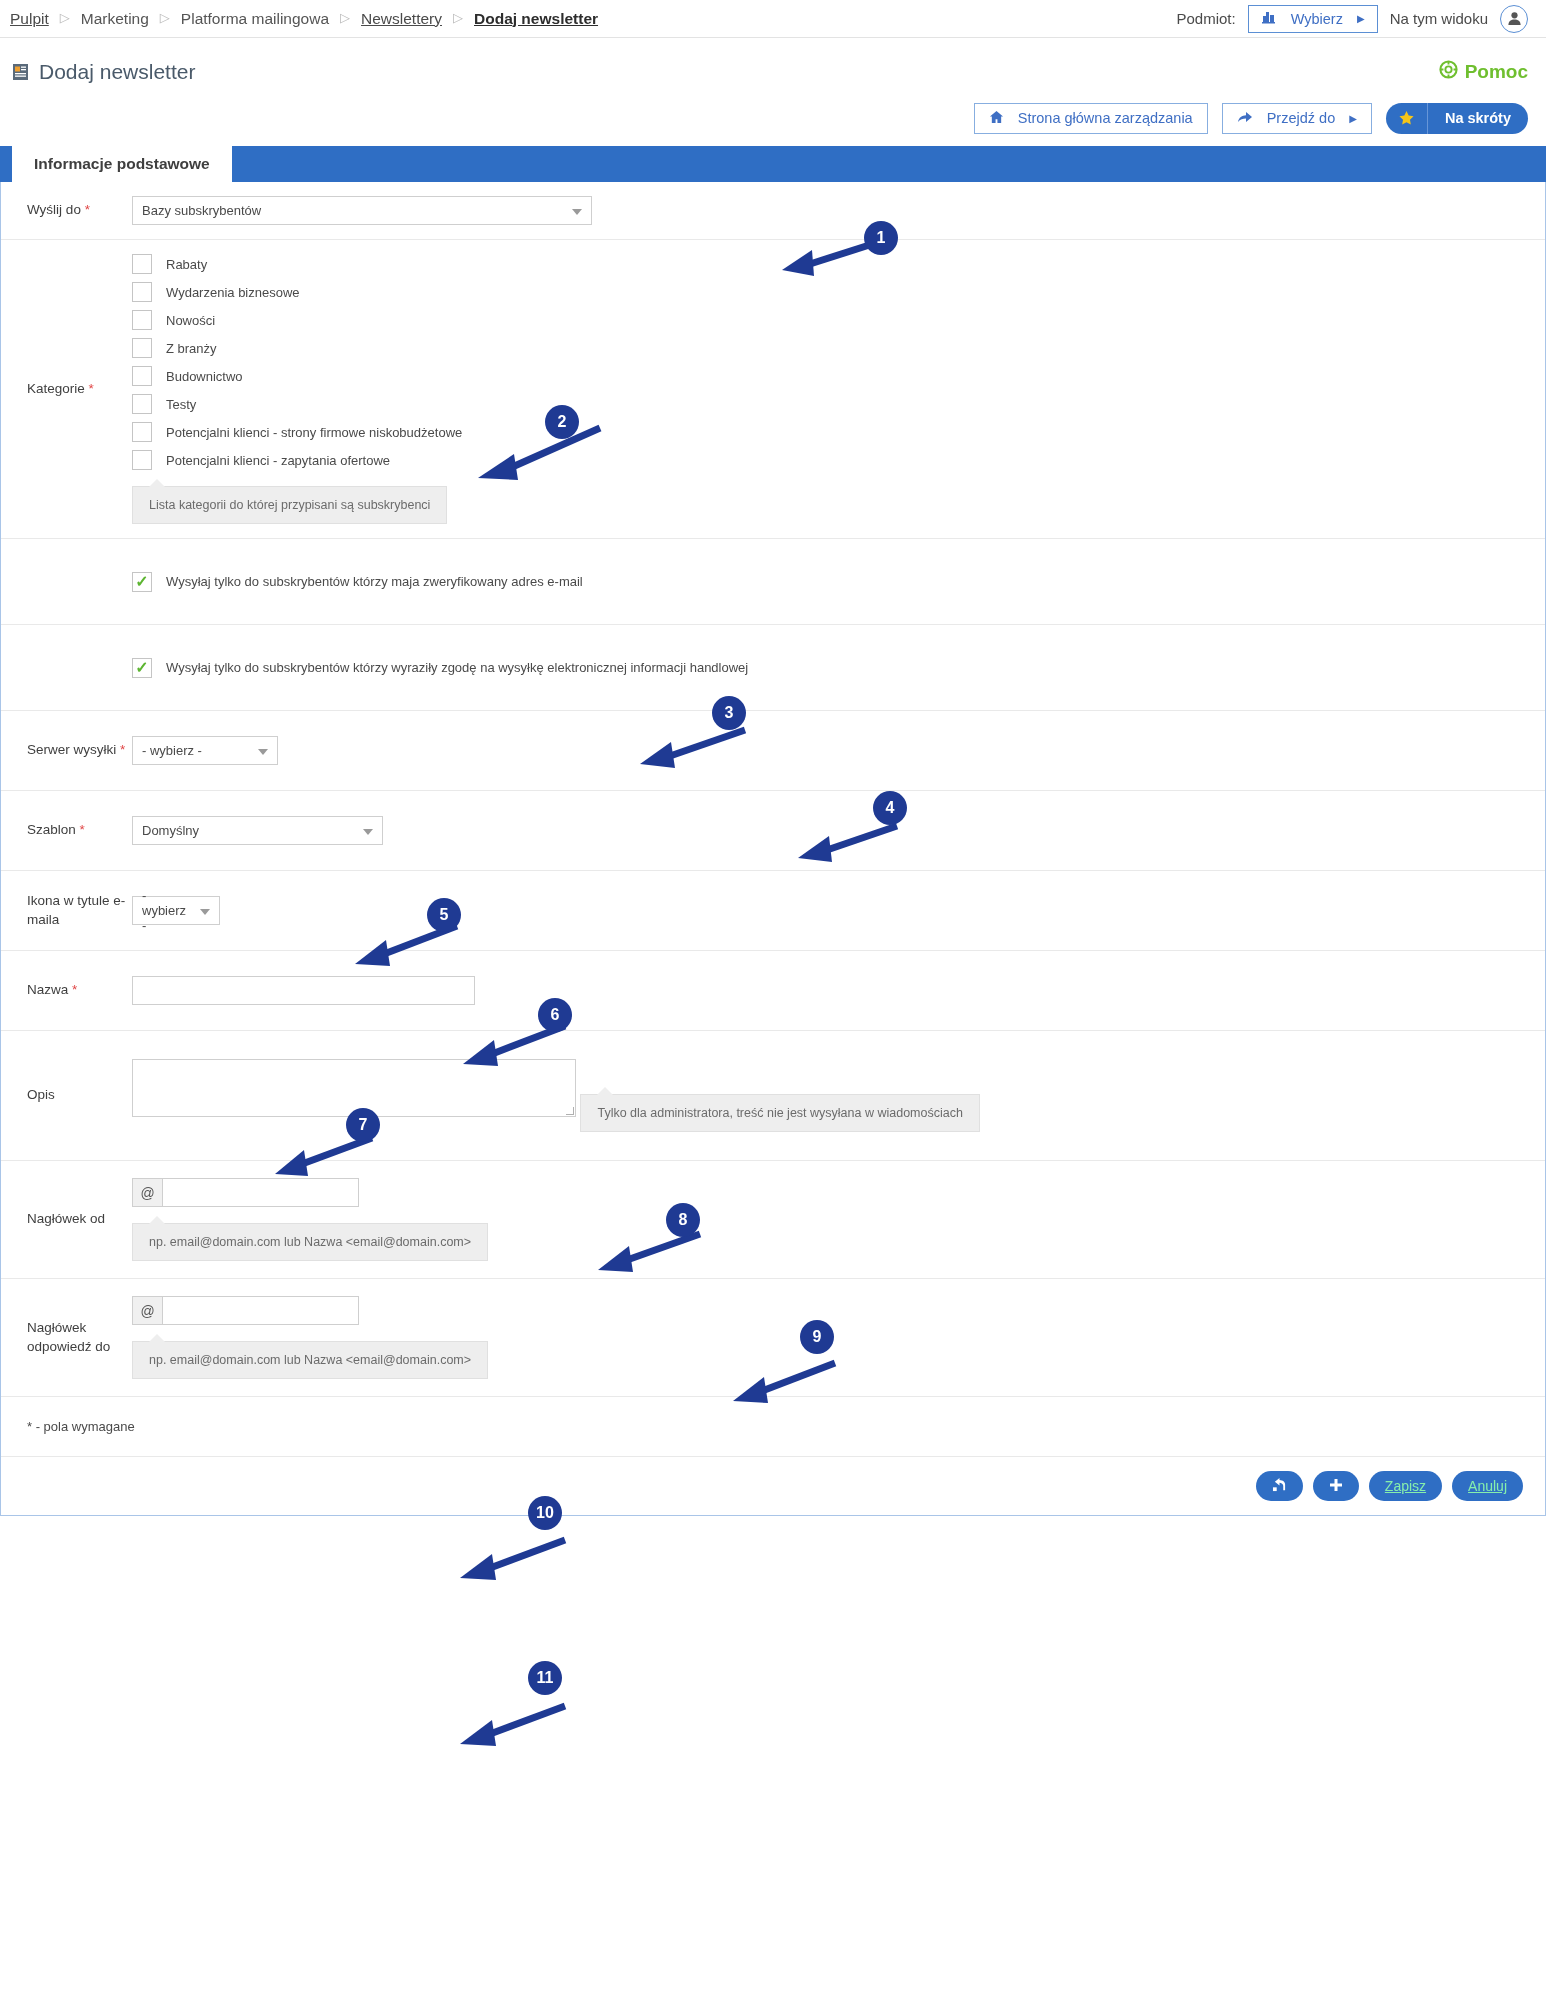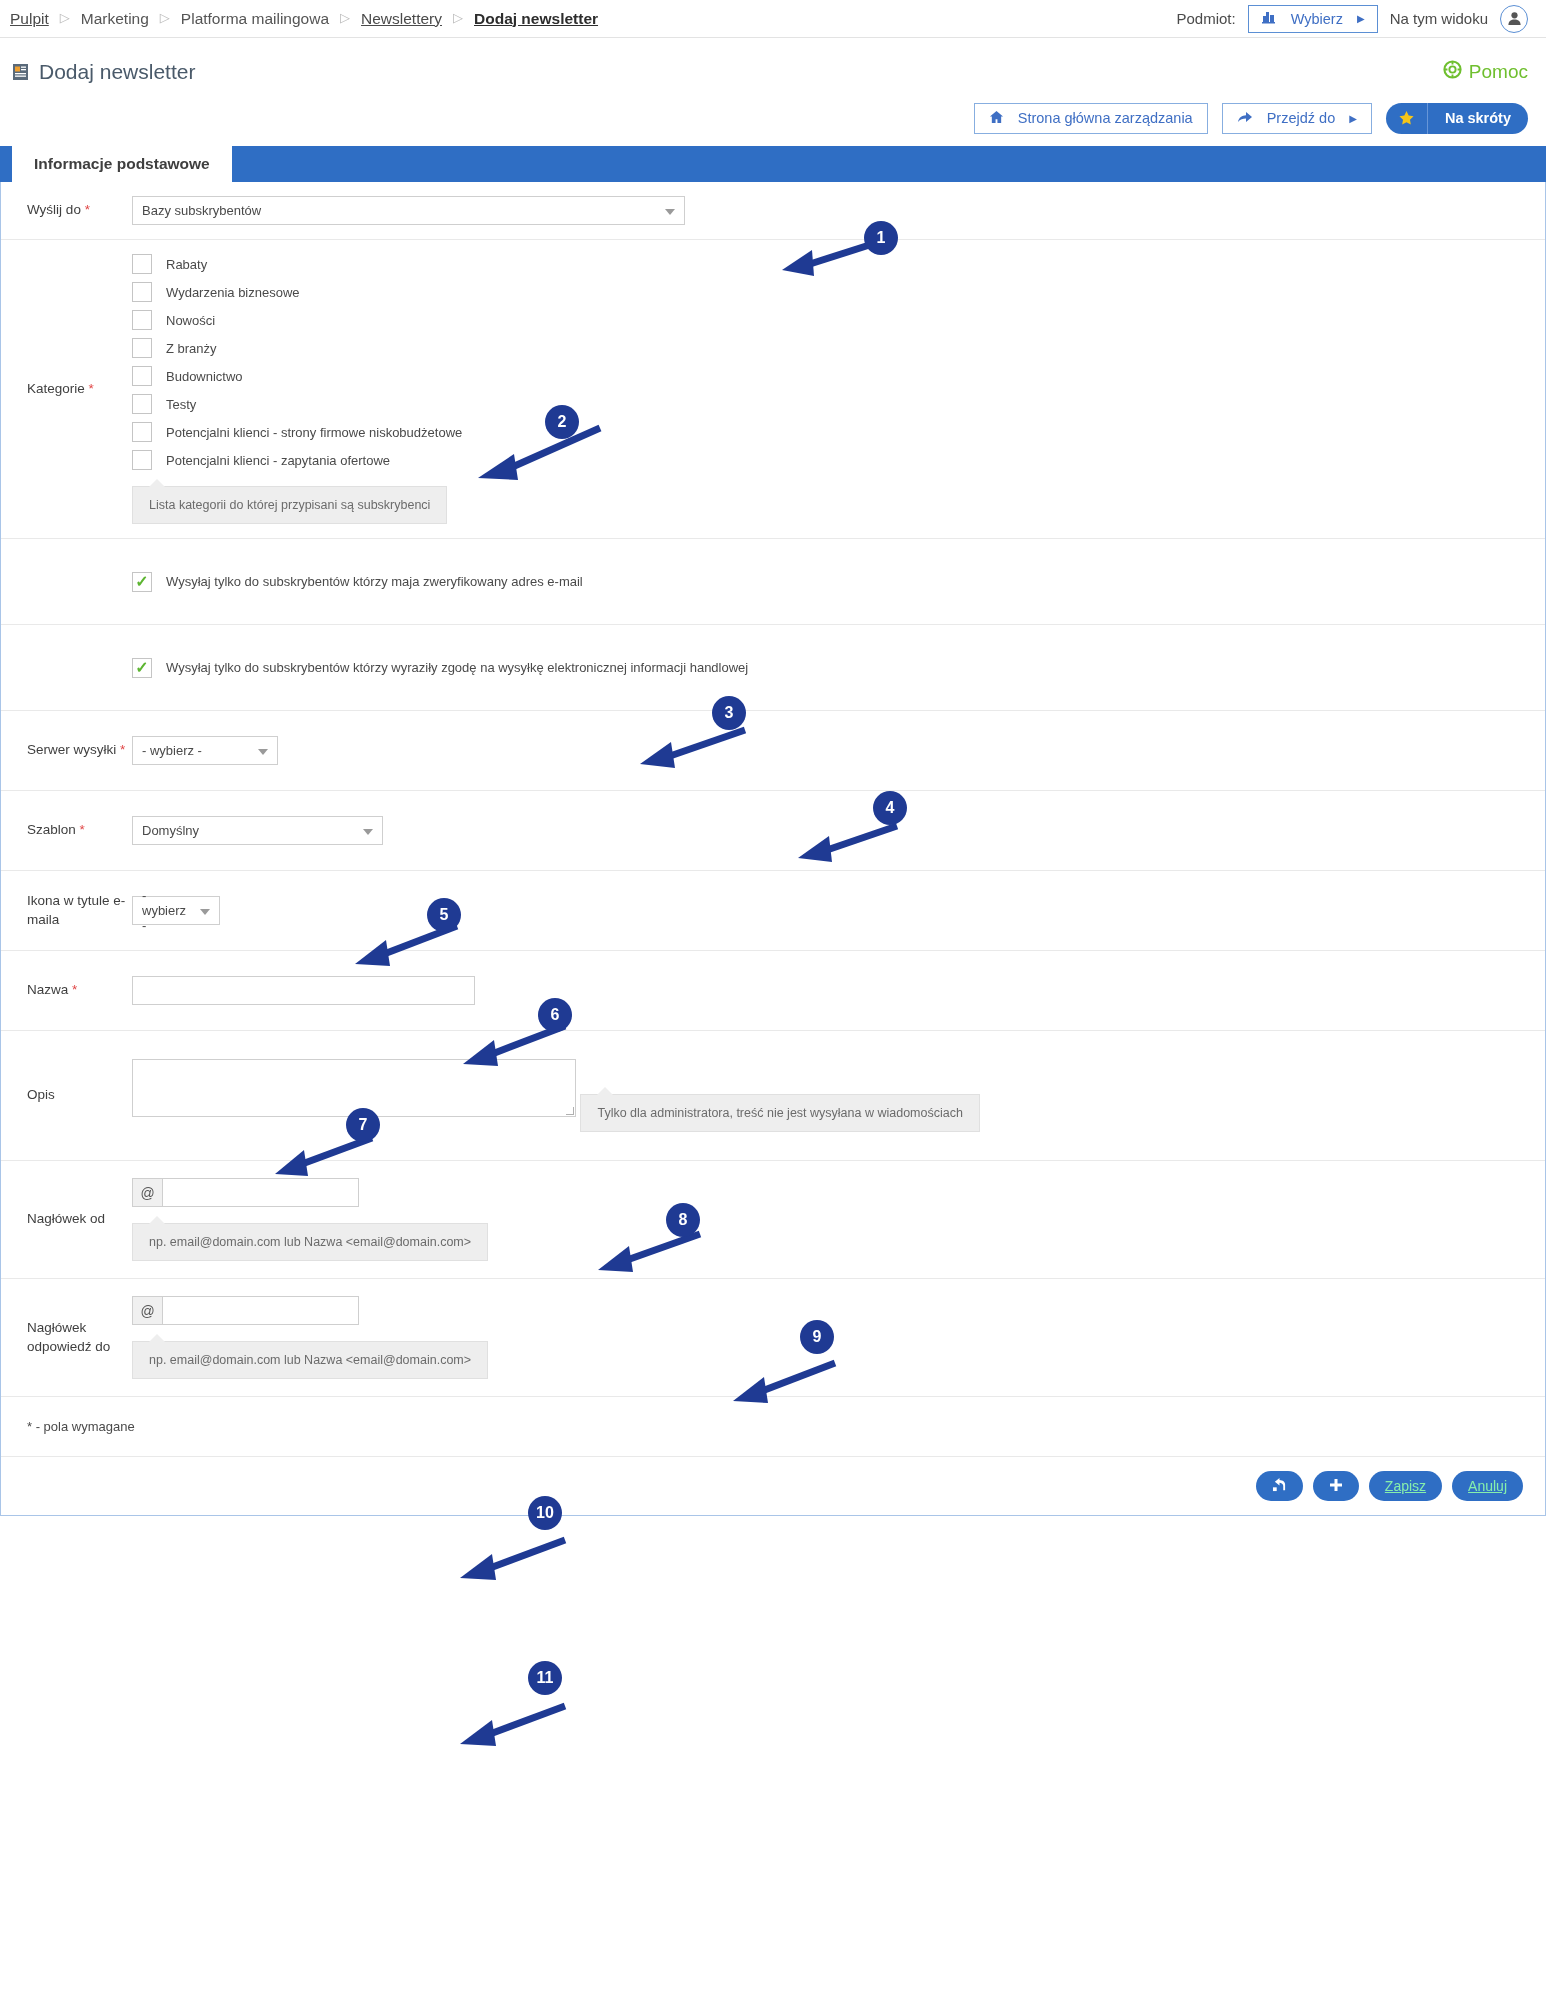--- a/index.html
+++ b/index.html
@@ -48,21 +48,21 @@
 
   
   .titlerow {
     height: 44px; display: flex; align-items: center;
     padding: 0 18px 0 12px; margin-top: 12px; position: relative;
   }
   .title-icon { margin-right: 10px; display: flex; }
   .page-title { font-size: 21px; color: #4a5a6a; }
   .pomoc {
     margin-left: auto; display: flex; align-items: center; gap: 7px;
-    color: #6fbf2f; font-size: 19px; cursor: pointer;
+    color: #6fbf2f; font-size: 19px; cursor: pointer; font-weight: bold;
   }
 
   
   .toolbar {
     display: flex; justify-content: flex-end; align-items: center;
     gap: 14px; padding: 0 18px; margin-top: 6px; height: 36px;
   }
   .obtn {
     display: flex; align-items: center; gap: 14px;
     border: 1px solid #87aee0; background: #fff;
@@ -121,21 +121,21 @@
     display: flex; align-items: center;
     padding: 0 26px 0 9px; font-size: 13px; color: #4a4a4a;
   }
   .sel .arrow {
     position: absolute; right: 9px; top: 50%;
     width: 0; height: 0; margin-top: -2px;
     border-left: 5px solid transparent;
     border-right: 5px solid transparent;
     border-top: 6px solid #9a9a9a;
   }
-  .sel-wide { width: 553px; }
+  .sel-wide { width: 460px; }
   .sel-med  { width: 146px; }
   .sel-tpl  { width: 251px; }
   .sel-icon { width: 88px; }
 
   .txt {
     border: 1px solid #cfcfcf; background: #fff;
     height: 29px; width: 343px;
   }
   .ta {
     border: 1px solid #cfcfcf; background: #fff;

